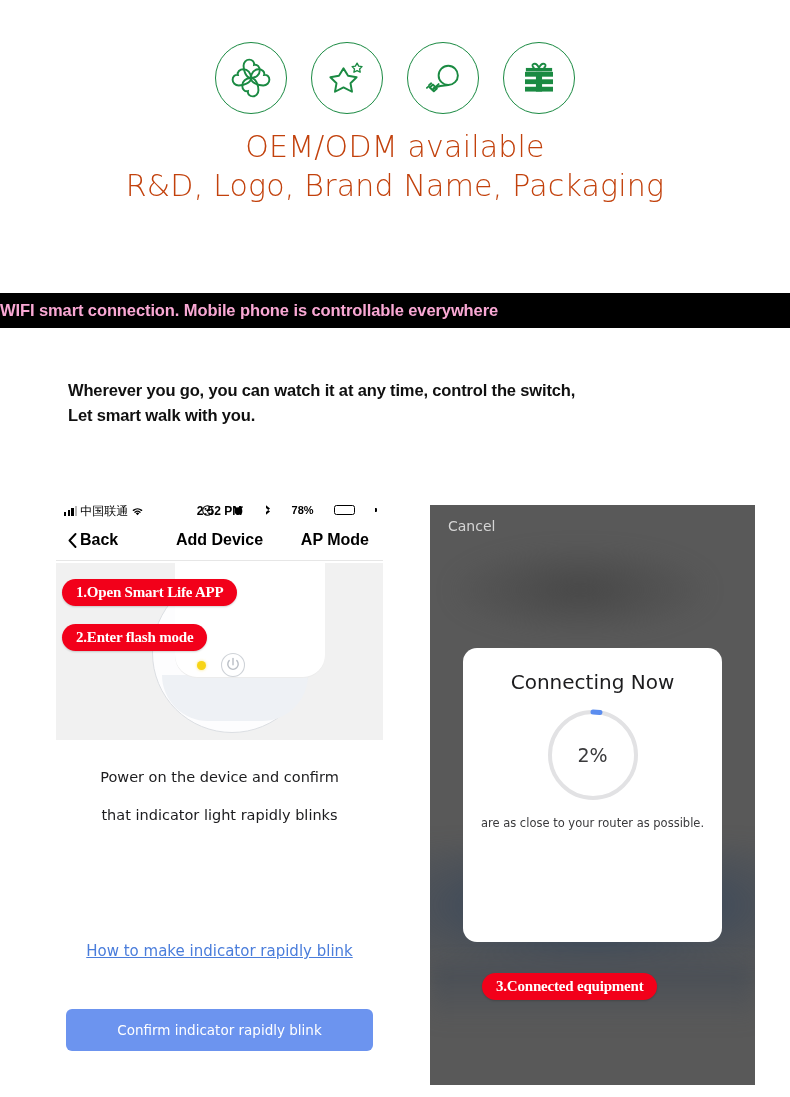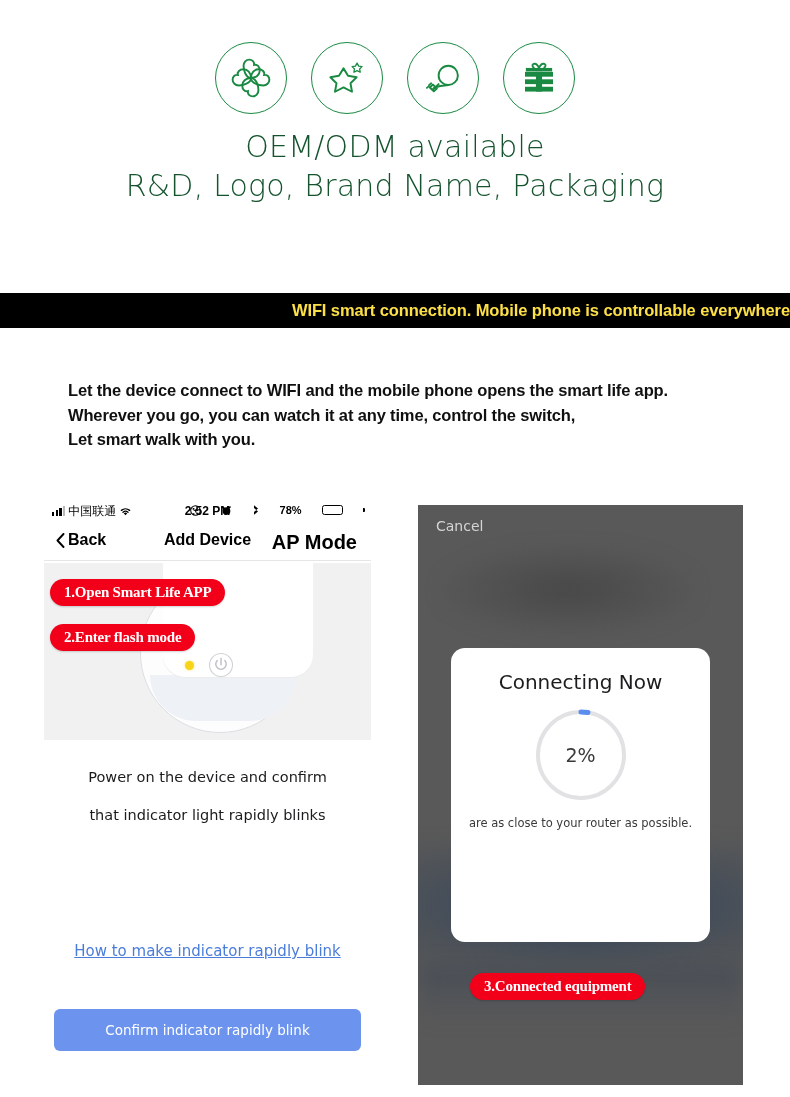--- a/index.html
+++ b/index.html
@@ -17,41 +17,41 @@
   .icon-circle{
     width:72px;height:72px;border-radius:50%;
     border:1.6px solid #1a8a42;
     display:flex;align-items:center;justify-content:center;
     box-sizing:border-box;background:#fff;
   }
   .icon-circle svg{display:block;}
   
   .oem-block{
     position:absolute;left:0;top:128px;width:790px;text-align:center;
-    color:#14532d;font-family:"DejaVu Sans",sans-serif;font-weight:300;
+    color:#c2410c;font-family:"DejaVu Sans",sans-serif;font-weight:300;
   }
   .oem-line1{font-size:30px;line-height:38px;letter-spacing:.2px;}
   .oem-line2{font-size:30px;line-height:40px;letter-spacing:.2px;}
   
   .banner{
     position:absolute;left:0;top:293px;width:790px;height:35px;
-    background:#000;color:#fde047;display:flex;align-items:center;justify-content:flex-end;
+    background:#000;color:#f9a8d4;display:flex;align-items:center;justify-content:flex-start;
   }
   .banner span{
     font-size:16.5px;font-weight:bold;letter-spacing:-.1px;
     font-family:"Liberation Sans",sans-serif;
   }
   
   .para{
     position:absolute;left:68px;top:378px;width:700px;
     color:#101010;font-size:16.5px;font-weight:bold;line-height:24.5px;
     letter-spacing:-.15px;
   }
   
-  .phones{position:absolute;left:0;top:500px;width:712px;height:585px;}
+  .phones{position:absolute;left:12px;top:500px;width:712px;height:585px;}
   
   .phone-left{
     position:absolute;left:44px;top:0;width:327px;height:585px;background:#fff;
   }
   .statusbar{
     position:absolute;left:0;top:0;width:327px;height:26px;
     display:flex;align-items:center;color:#000;font-size:11.5px;font-weight:bold;
   }
   .sb-left{position:absolute;left:8px;top:3px;display:flex;align-items:center;gap:3px;}
   .sb-center{position:absolute;left:0;top:4px;width:327px;text-align:center;font-size:12px;font-weight:bold;}
@@ -68,21 +68,21 @@
     position:relative;box-sizing:border-box;padding:1px;
   }
   .batt-fill{height:100%;width:78%;background:#000;border-radius:1px;}
   .batt-nub{width:1.6px;height:4px;background:#000;border-radius:0 1px 1px 0;margin-left:.8px;}
   .navbar{
     position:absolute;left:0;top:26px;width:327px;height:32px;
     color:#000;
   }
   .nav-back{position:absolute;left:12px;top:5px;display:flex;align-items:center;gap:3px;font-size:16px;font-weight:bold;}
   .nav-title{position:absolute;left:0;top:5px;width:327px;text-align:center;font-size:16px;font-weight:bold;}
-  .nav-right{position:absolute;right:14px;top:5px;font-size:20px;font-weight:bold;}
+  .nav-right{position:absolute;right:14px;top:5px;font-size:16px;font-weight:bold;}
   .nav-rule{position:absolute;left:0;top:60px;width:327px;height:1px;background:#e6e6e6;}
   .device-panel{
     position:absolute;left:0;top:63px;width:327px;height:177px;
     background:#f1f1f1;overflow:hidden;
   }
   .dev-circle{
     position:absolute;left:96px;top:10px;width:160px;height:160px;border-radius:50%;
     border:1px solid #dcdfe3;background:#fdfdfe;box-sizing:border-box;
   }
   .dev-body{
@@ -231,21 +231,20 @@
 <div class="oem-block">
   <div class="oem-line1">OEM/ODM available</div>
   <div class="oem-line2">R&amp;D, Logo, Brand Name, Packaging</div>
 </div>
 
 <div class="banner">
   <span>WIFI smart connection. Mobile phone is controllable everywhere</span>
 </div>
 
 <div class="para">
-  <div>Let the device connect to WIFI and the mobile phone opens the smart life app.</div>
   <div>Wherever you go, you can watch it at any time, control the switch,</div>
   <div>Let smart walk with you.</div>
 </div>
 
 <div class="phones">
 
   <div class="phone-left">
 
     <div class="statusbar">
       <div class="sb-left">

